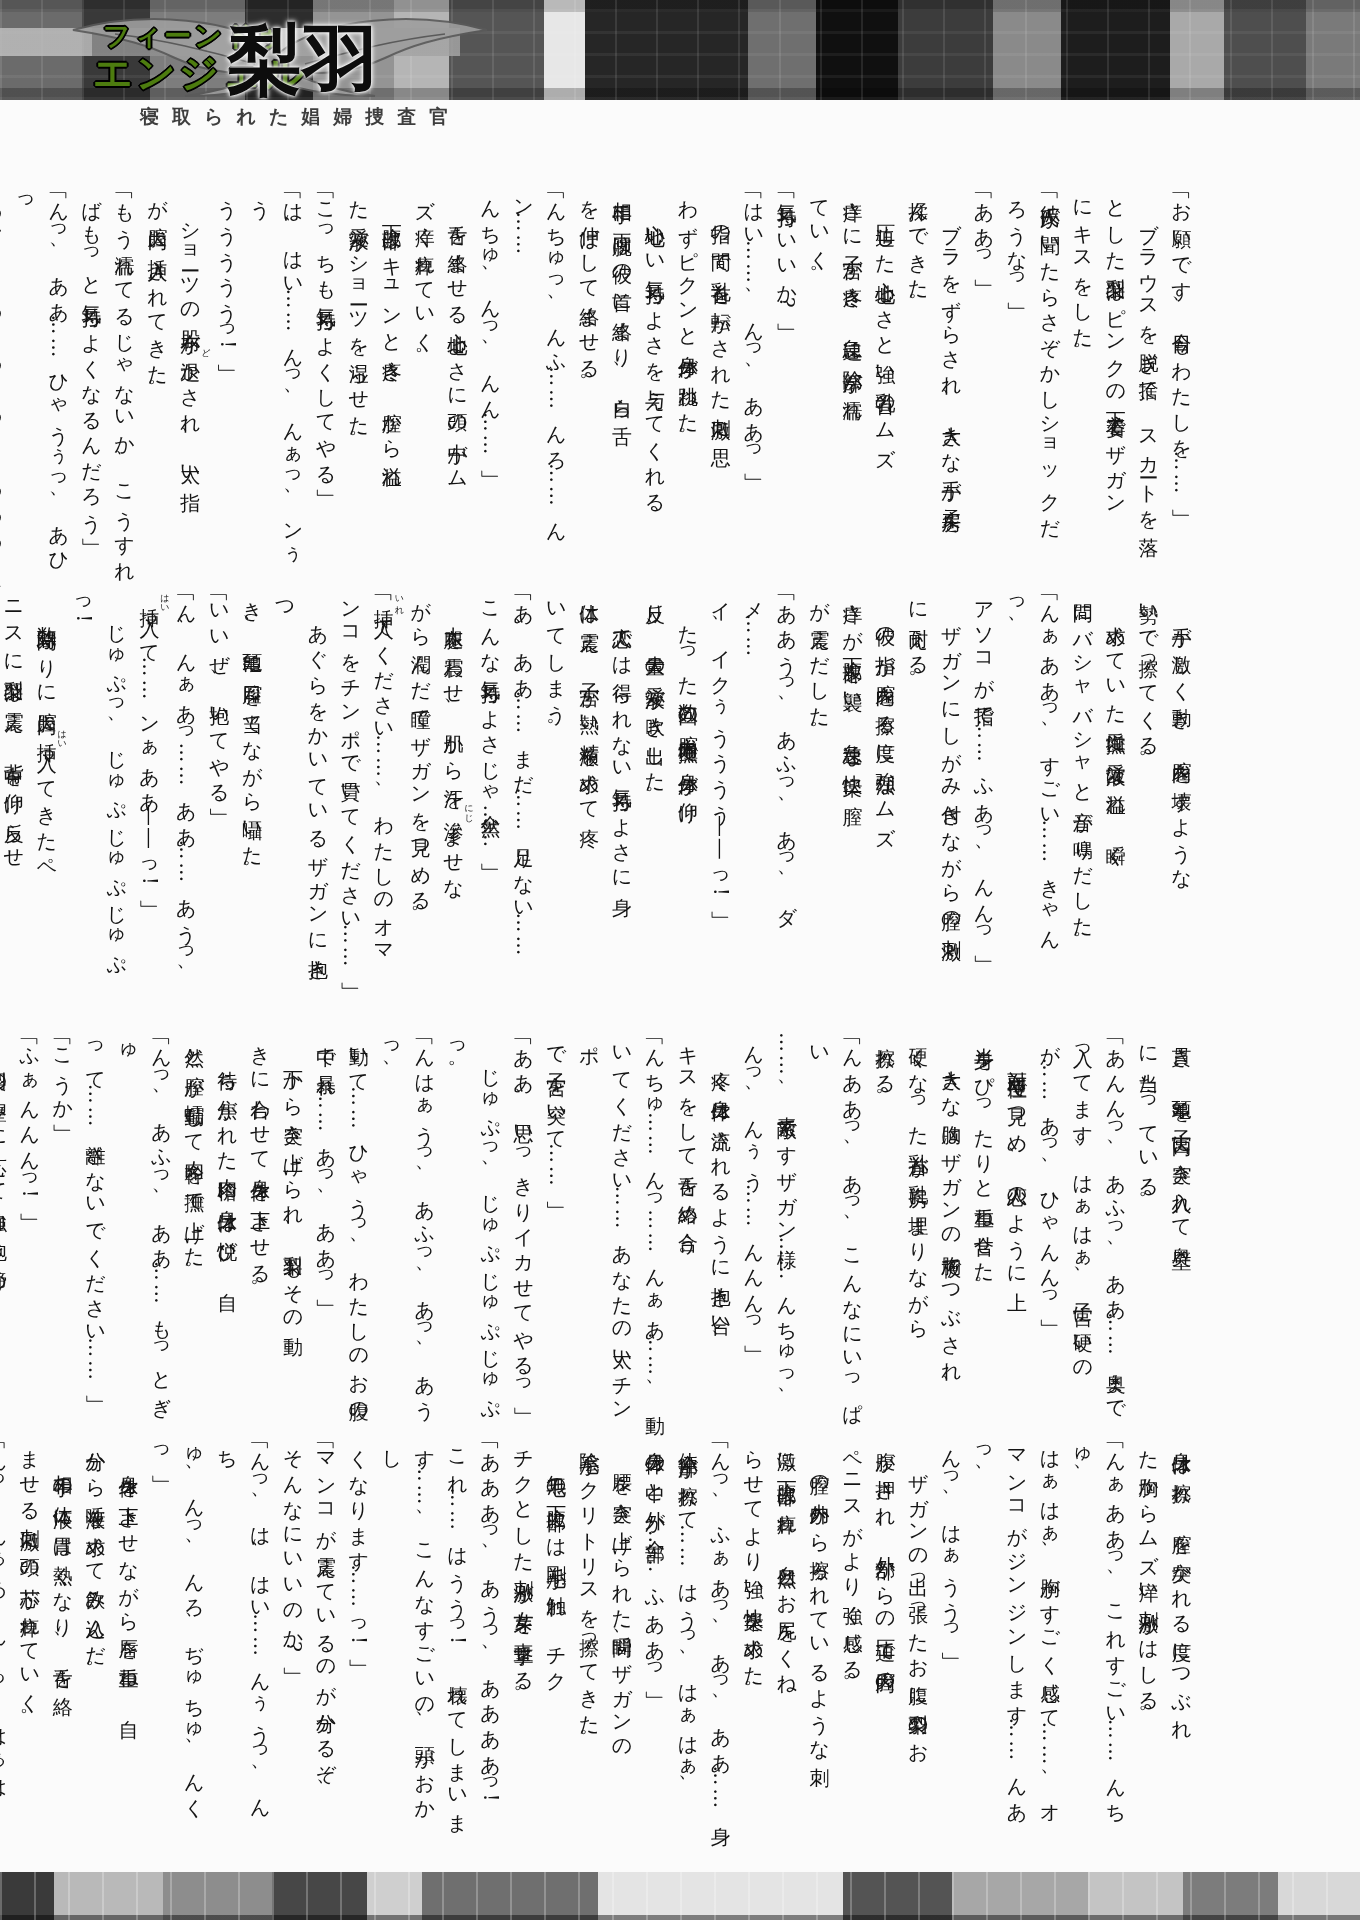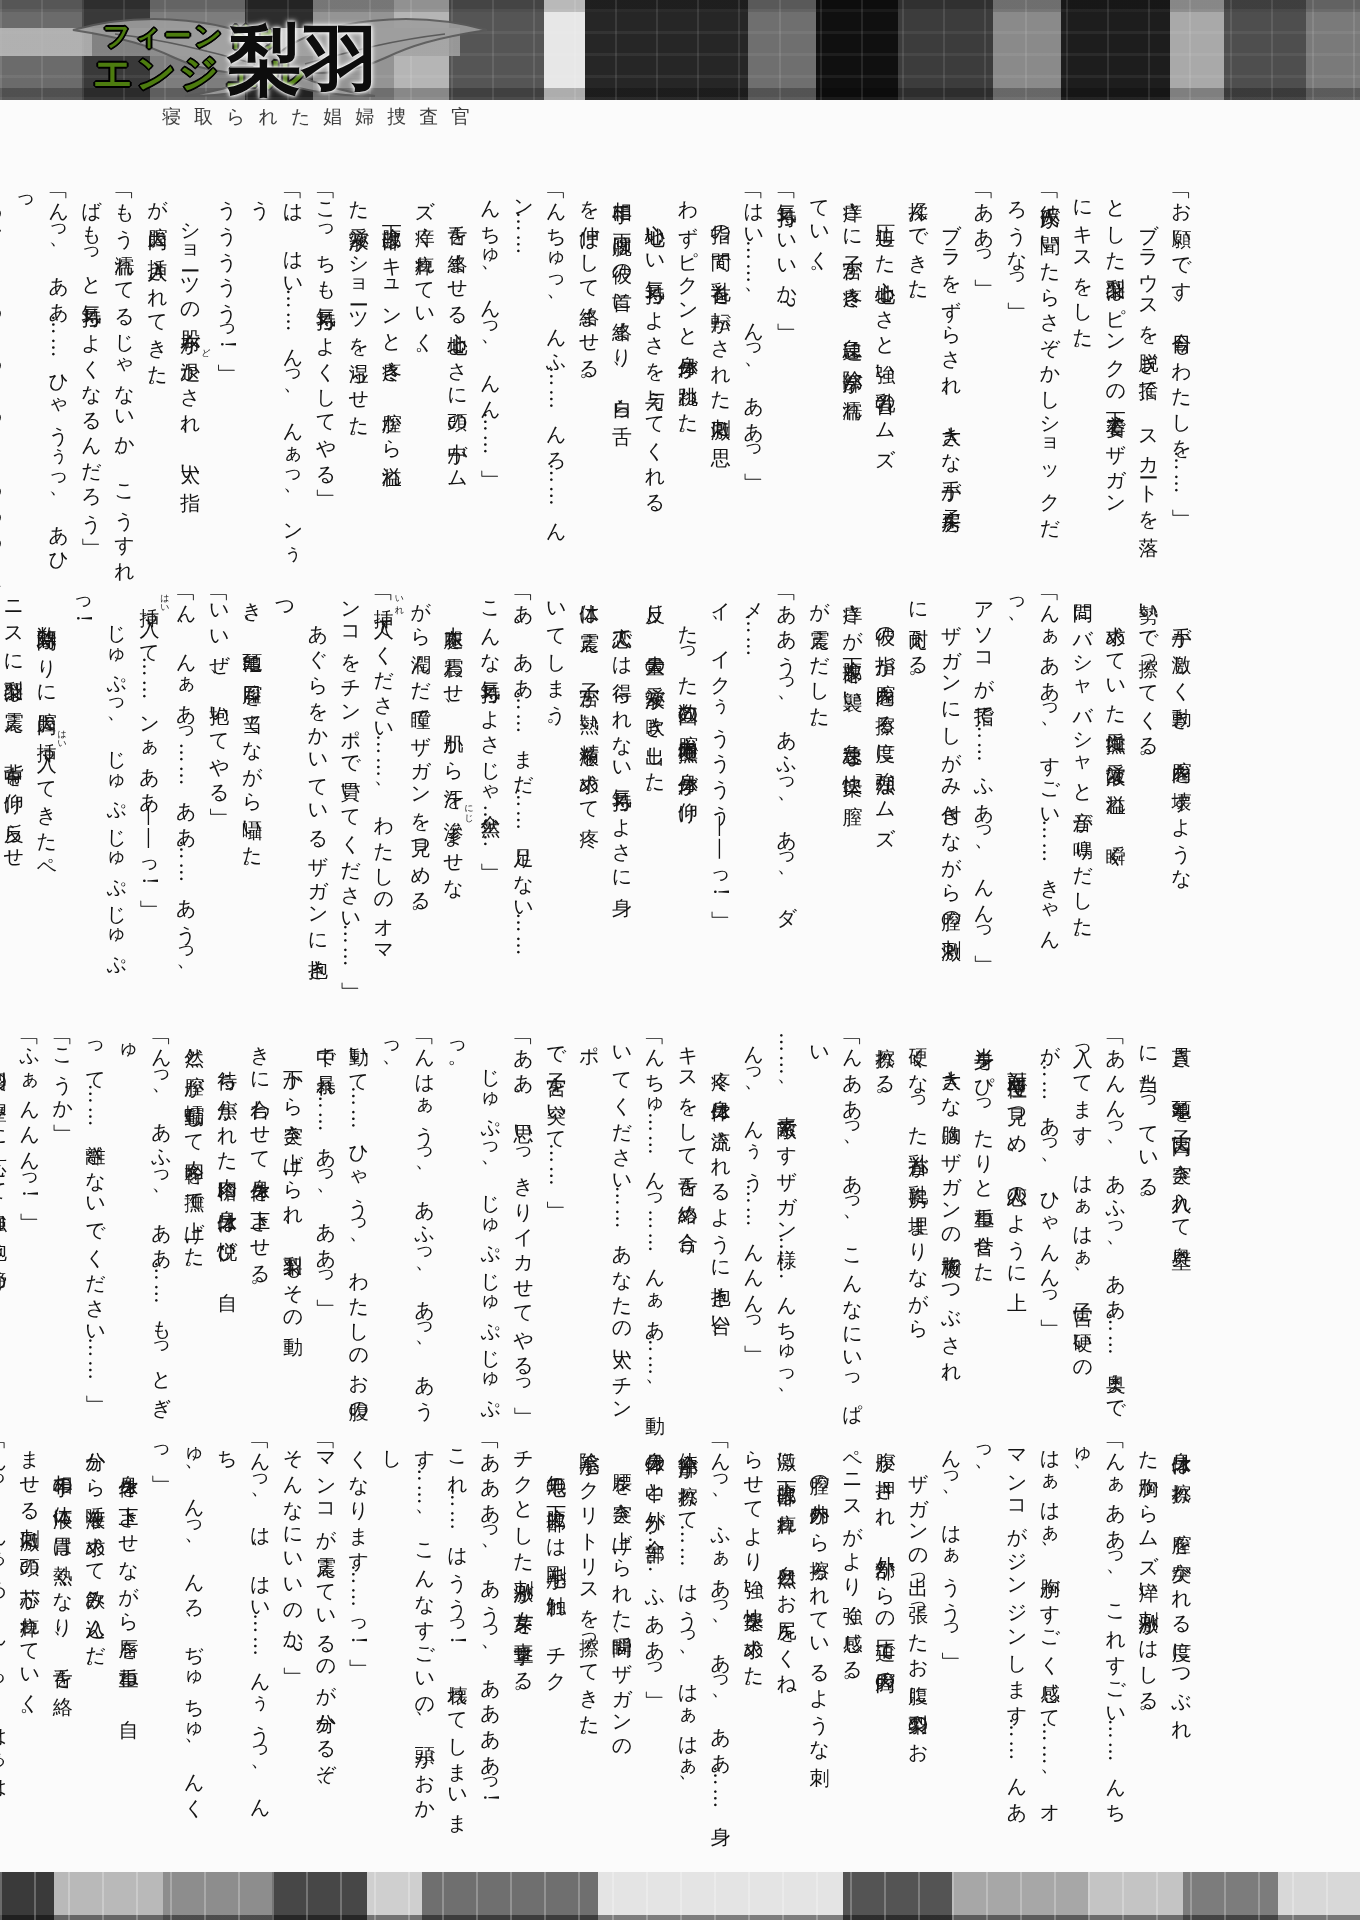--- a/index.html
+++ b/index.html
@@ -32,21 +32,21 @@
 
   
   #title-logo{position:absolute;left:55px;top:6px;width:450px;height:100px;}
   #wing-svg{position:absolute;left:0;top:2px;}
   .kana-line{position:absolute;color:#4d7c0f;font-weight:bold;letter-spacing:3px;
      text-shadow:-2px 0 #000,2px 0 #000,0 -2px #000,0 2px #000,-1px -1px #000,1px 1px #000,-1px 1px #000,1px -1px #000;}
   #title-kana-1{left:48px;top:12px;font-size:27px;}
   #title-kana-2{left:38px;top:40px;font-size:39px;}
   #title-kanji{position:absolute;left:172px;top:4px;font-size:76px;font-weight:bold;color:#0d0d0d;
      text-shadow:0 0 2px #fff,0 0 4px #fff,0 0 6px rgba(255,255,255,.9);}
-  #subtitle{position:absolute;left:162px;top:104px;font-size:19px;font-weight:normal;
+  #subtitle{position:absolute;left:140px;top:104px;font-size:19px;font-weight:bold;
      color:#3e3e3e;letter-spacing:13px;white-space:nowrap;}
 
   
   .band{position:absolute;right:162px;width:1120px;height:400px;
         writing-mode:vertical-rl;text-orientation:mixed;
         font-size:20px;line-height:32.9px;letter-spacing:2.8px;}
   #band-1{top:186px;}
   #band-2{top:588px;}
   #band-3{top:1032px;}
   #band-4{top:1436px;}

